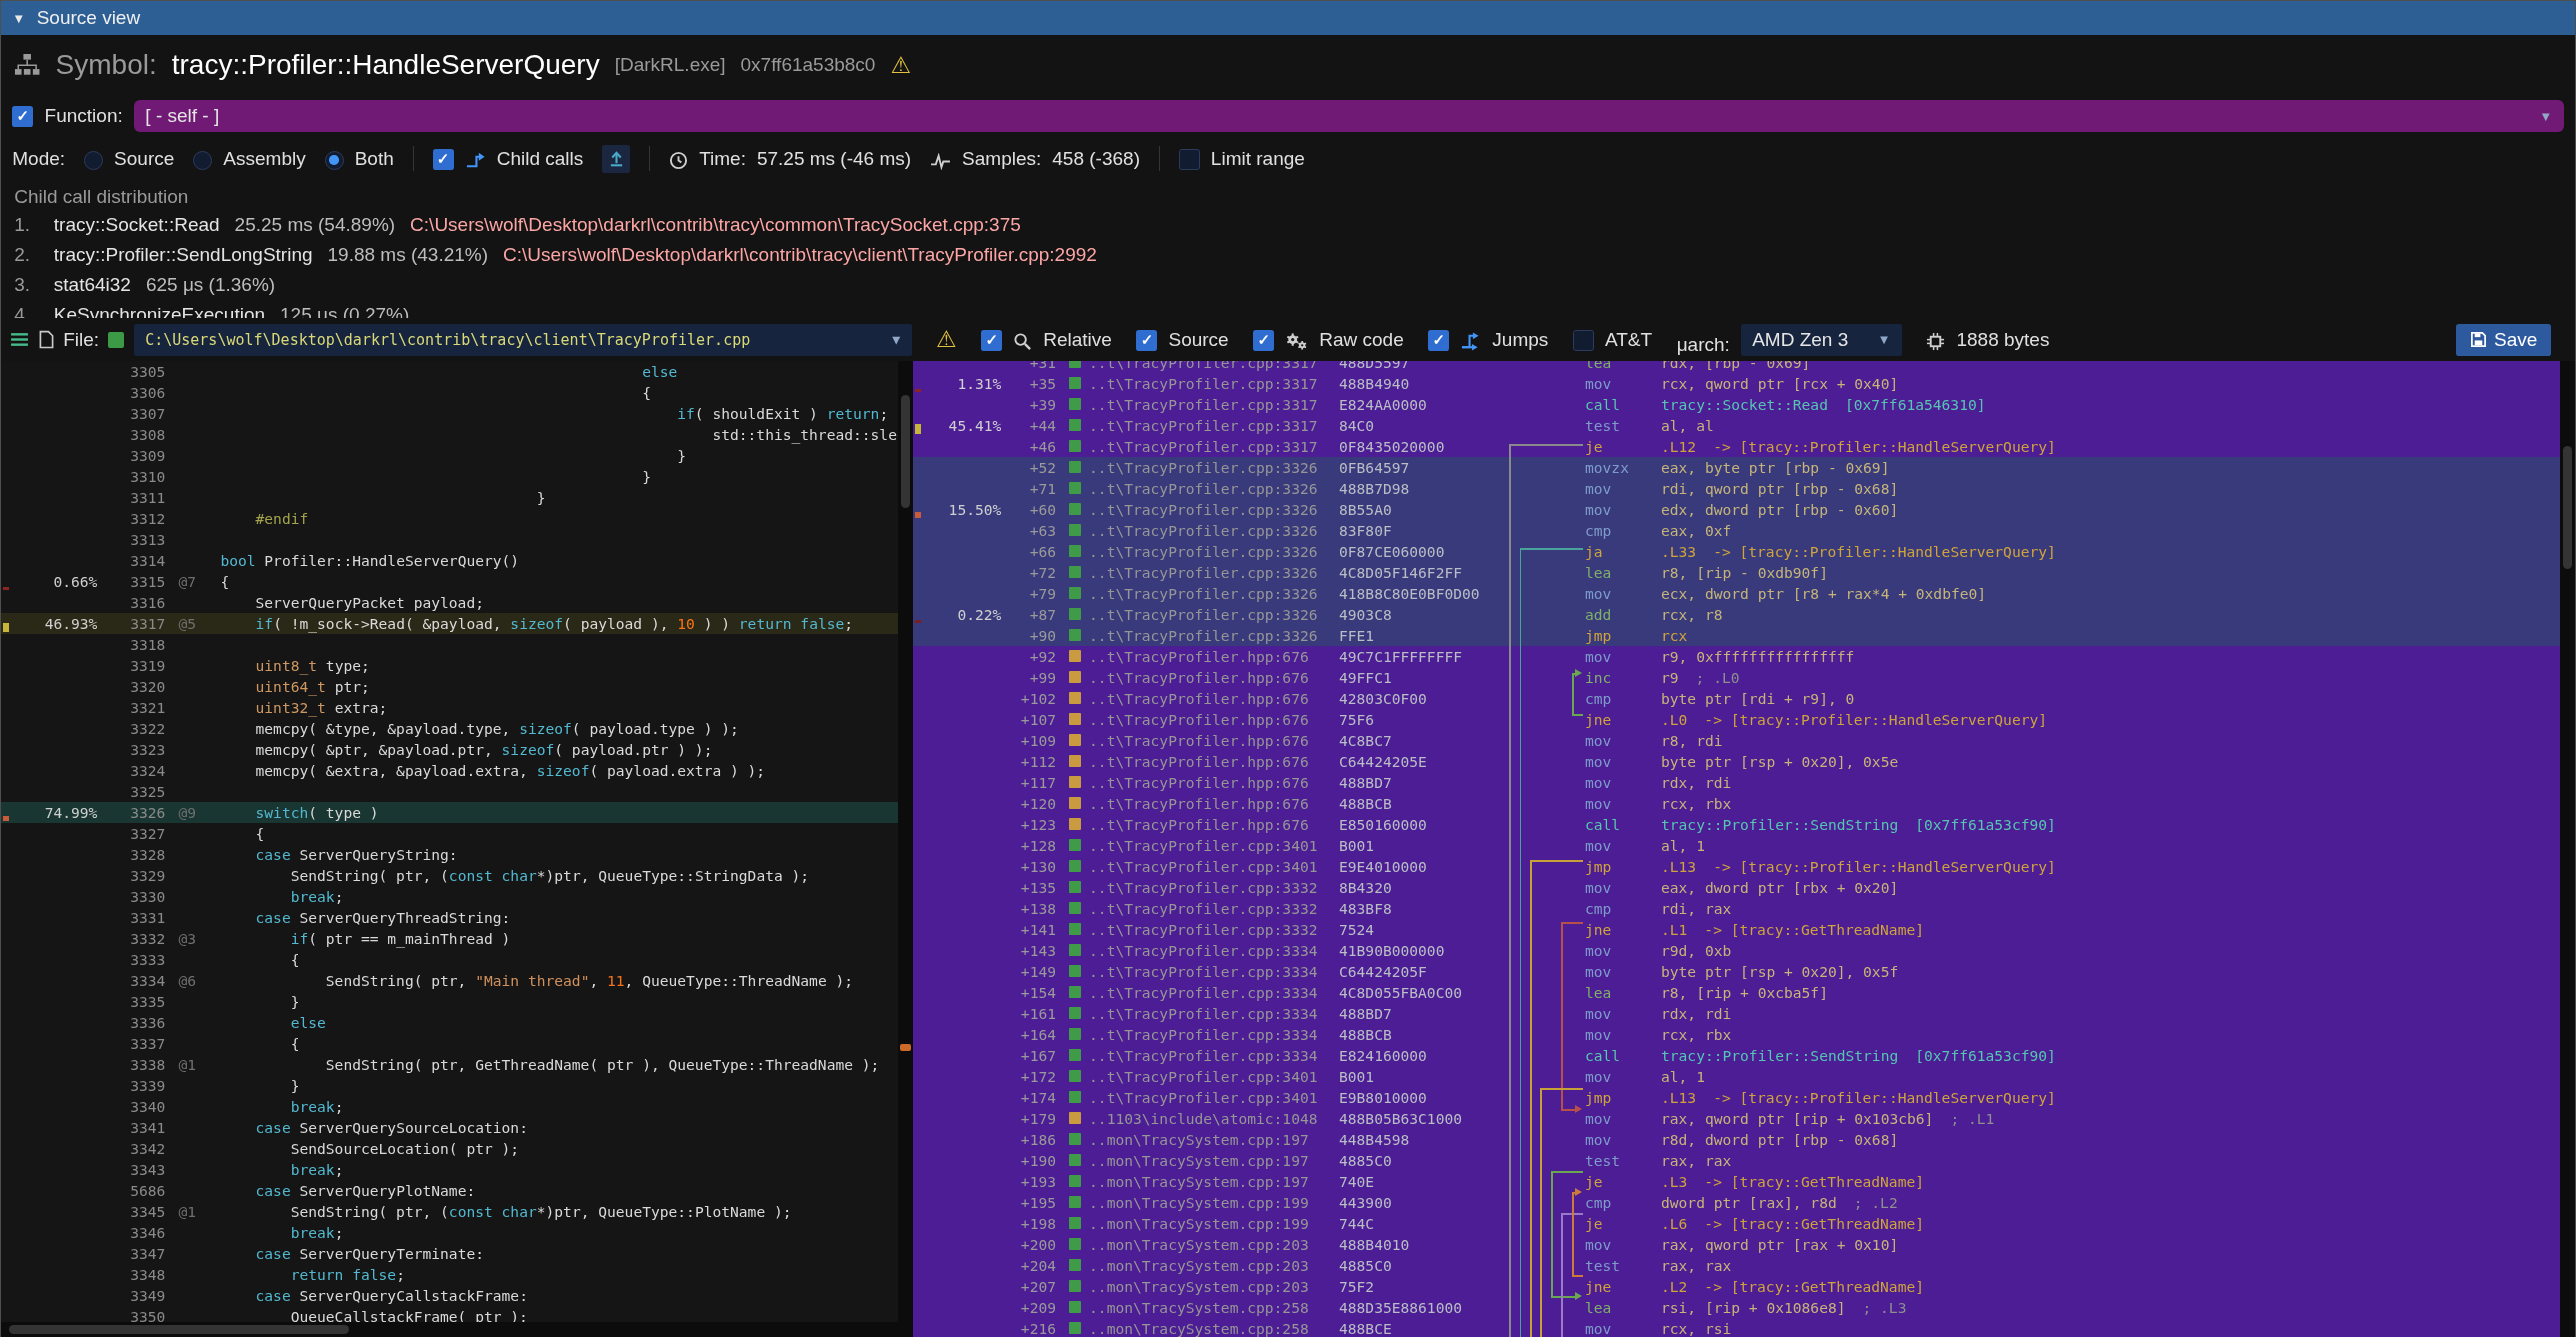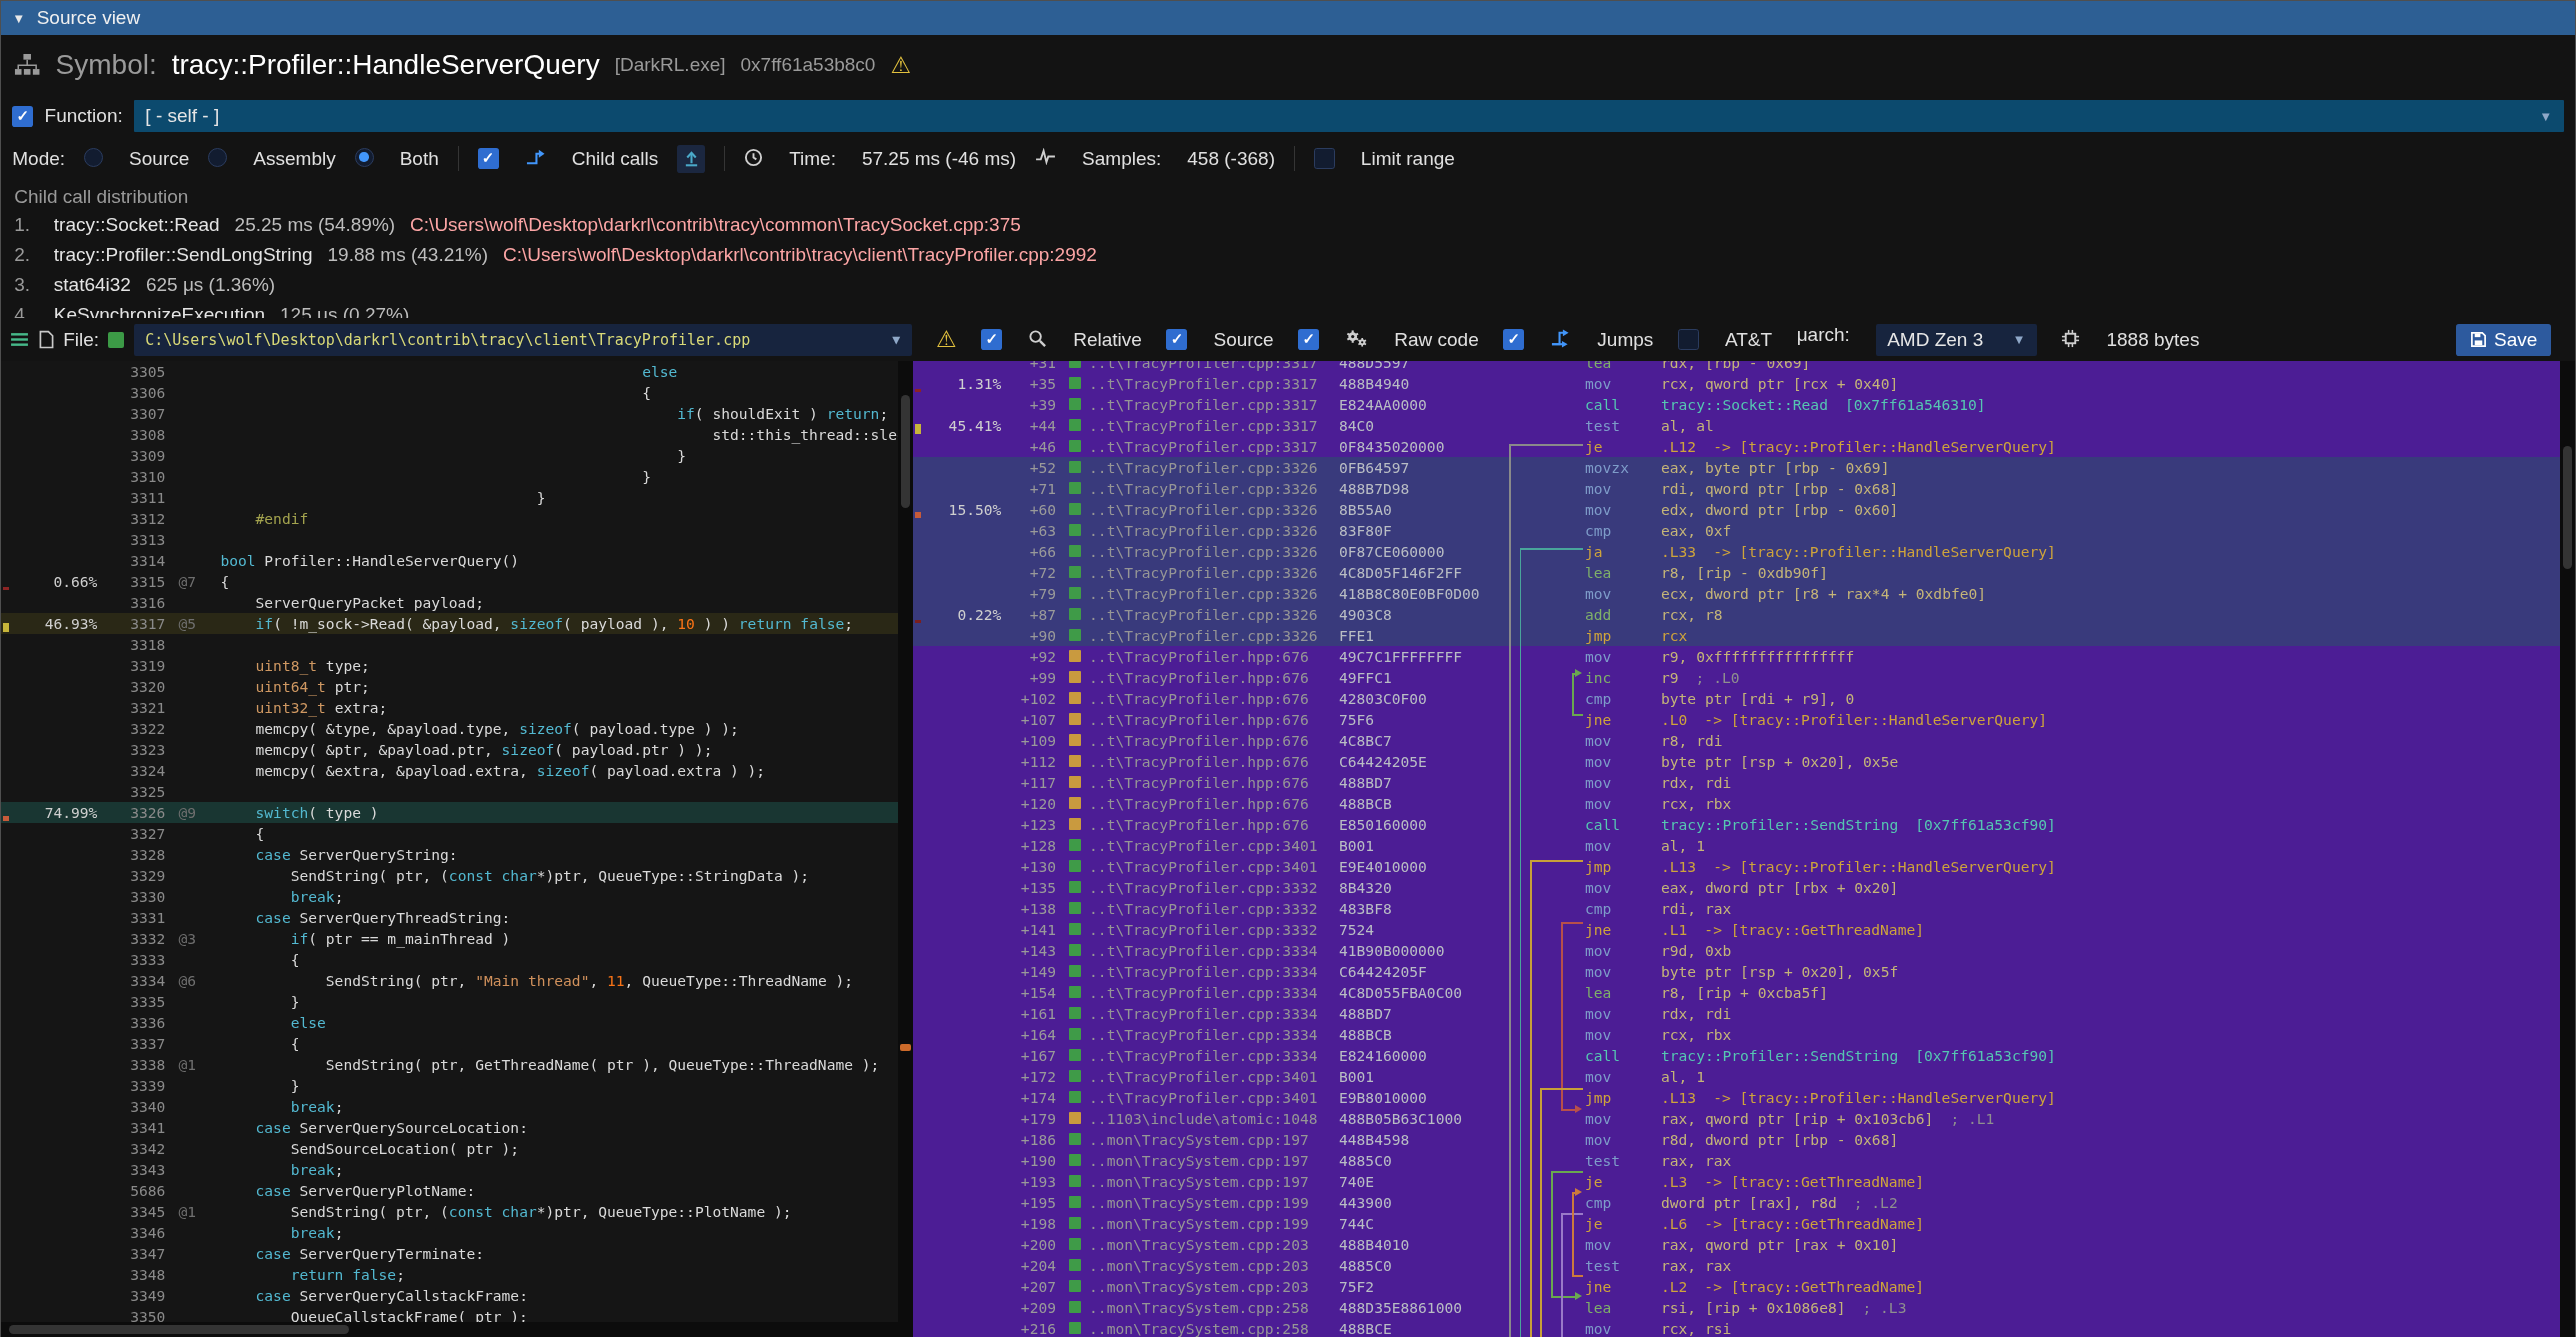--- a/index.html
+++ b/index.html
@@ -18,31 +18,31 @@
   .sym-label{color:#9a9a9a;font-size:28px}
   .sym-name{color:#ffffff;font-size:28px}
   .sym-mod,.sym-addr{color:#9a9a9a;font-size:19px}
   .warn{color:#e2c13e;font-size:23px;line-height:1}
 
   
   .funcrow{height:42px;flex:none;display:flex;align-items:center;padding:0 11.3px;gap:11.3px;
     font-size:19px;color:#e0e0e0}
   .moderow{height:43px;flex:none;display:flex;align-items:center;padding:0 11.3px;gap:19px;
     font-size:19px;color:#e0e0e0}
-  .combo{background:#0c4a6e;height:32px;display:flex;align-items:center;padding:0 11.3px;
-    color:#e6e6e6;border-radius:1px}
+  .combo{background:#701a75;height:32px;display:flex;align-items:center;padding:0 11.3px;
+    color:#e6e6e6;border-radius:6px}
   .combo .arrow{margin-left:auto;color:#8fa8c8;font-size:13.2px;padding-left:13.2px}
   .grow{flex:1}
   .checkbox{width:21px;height:21px;flex:none;background:#2f6dd0;border-radius:2.8px;
     display:flex;align-items:center;justify-content:center;color:#fff;font-size:15px;font-weight:bold}
   .checkbox.un{background:#121c30;border:0.9px solid #2b3c5f;color:transparent}
   .radio{width:19px;height:19px;flex:none;border-radius:50%;background:#121c30;
     border:0.9px solid #2b3c5f;position:relative}
   .radio.sel::after{content:"";position:absolute;inset:3.8px;border-radius:50%;background:#4296fa}
-  .opt{display:flex;align-items:flex-start;gap:26px;cursor:default}
+  .opt{display:flex;align-items:flex-end;gap:11px;cursor:default}
   .vsep{width:0.9px;height:24.6px;background:#353535}
   .sqbtn{width:28px;height:28px;background:#1b2740;border-radius:2.8px;display:flex;
     align-items:center;justify-content:center}
 
   
   .childcalls{height:138px;flex:none;overflow:hidden;padding:3.8px 13.2px 0;font-size:19px}
   .cc-header{color:#9a9a9a;height:26.4px;display:flex;align-items:center}
   .cc-row{height:30px;display:flex;align-items:center;gap:15px}
   .cc-idx{color:#9a9a9a;min-width:24.6px}
   .cc-name{color:#e4e4e4}

